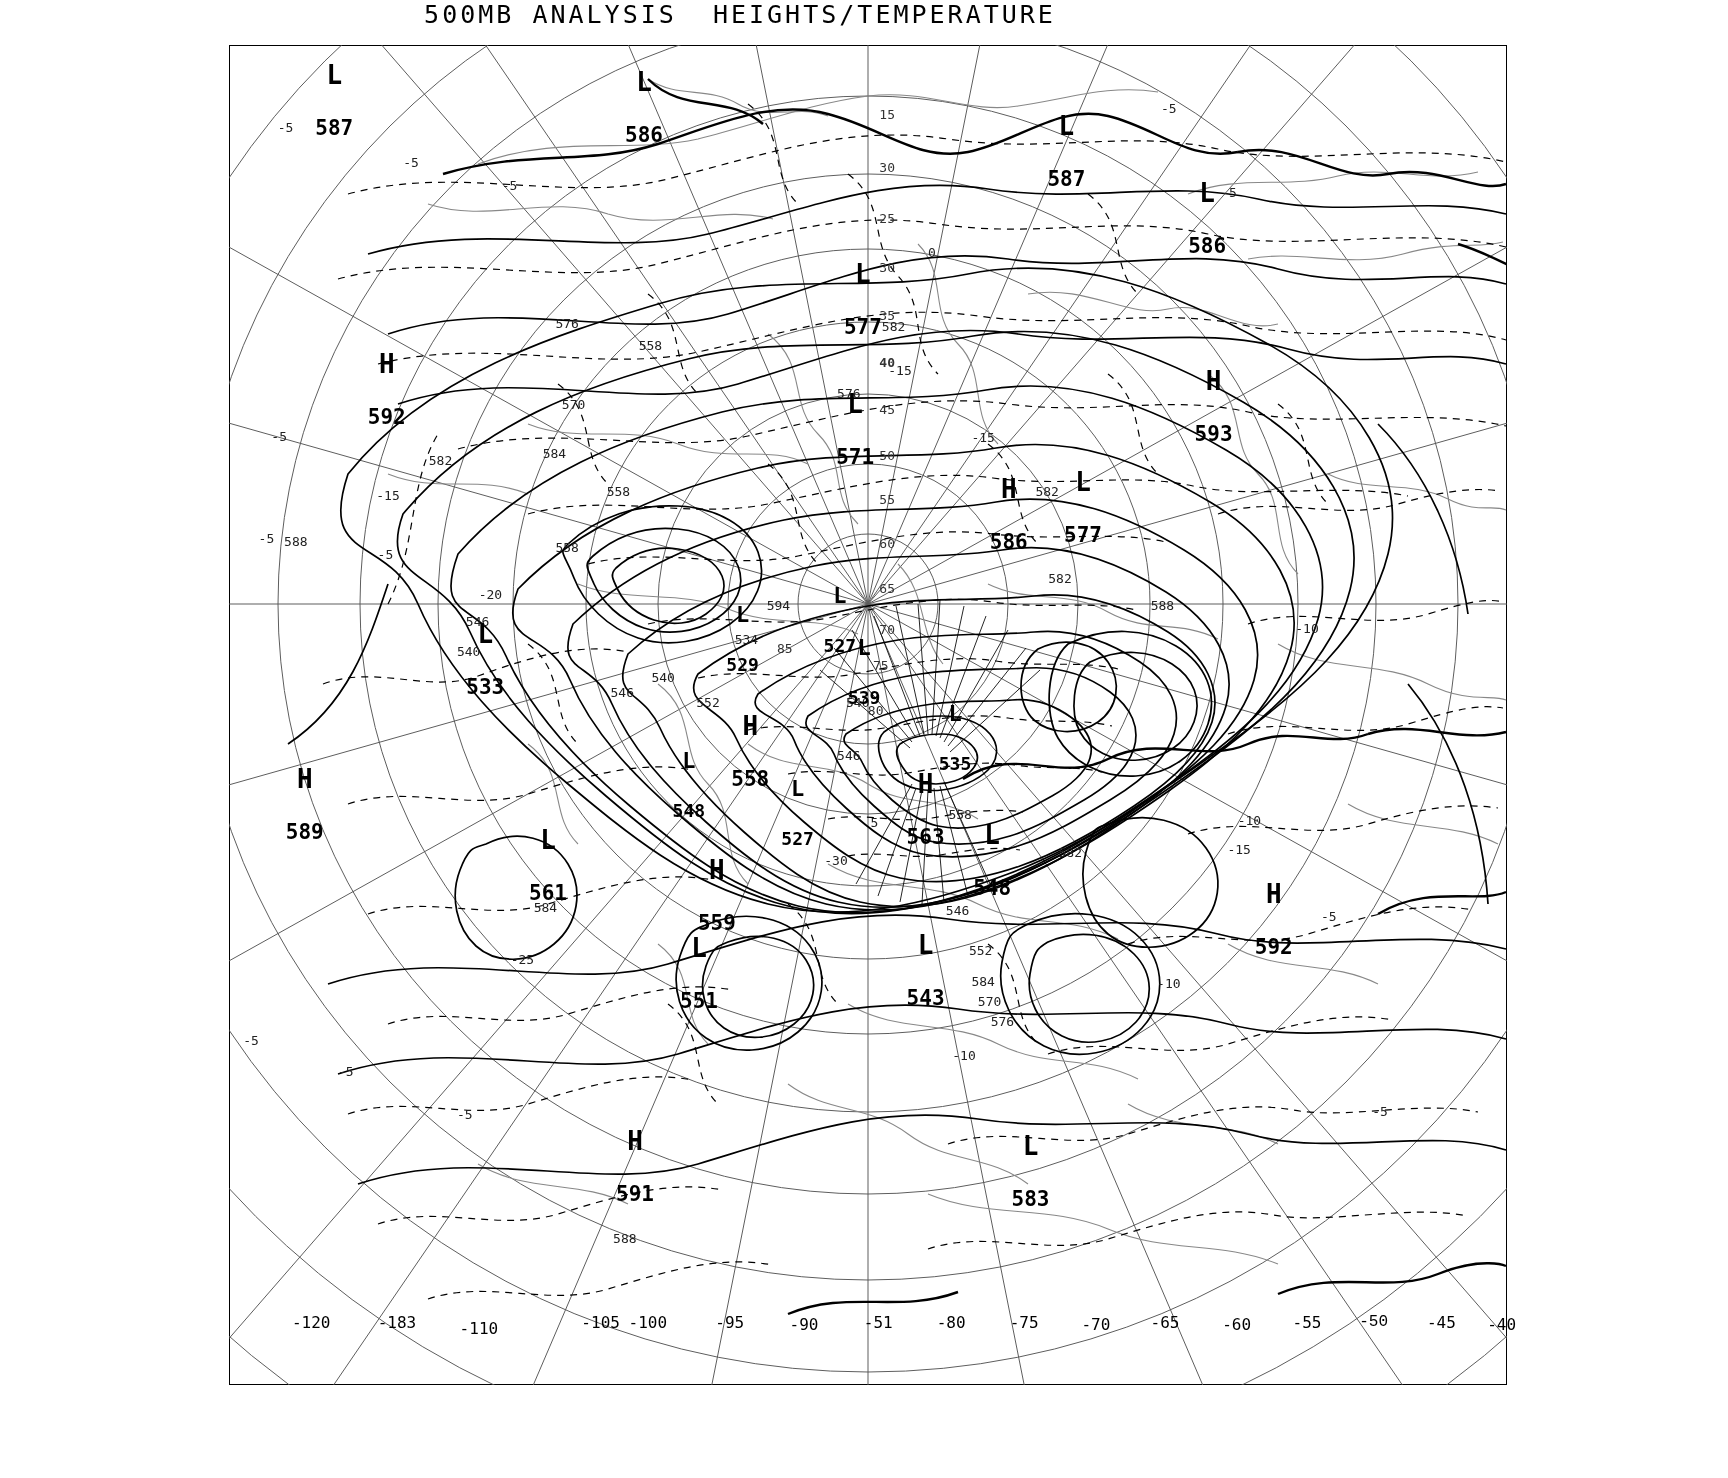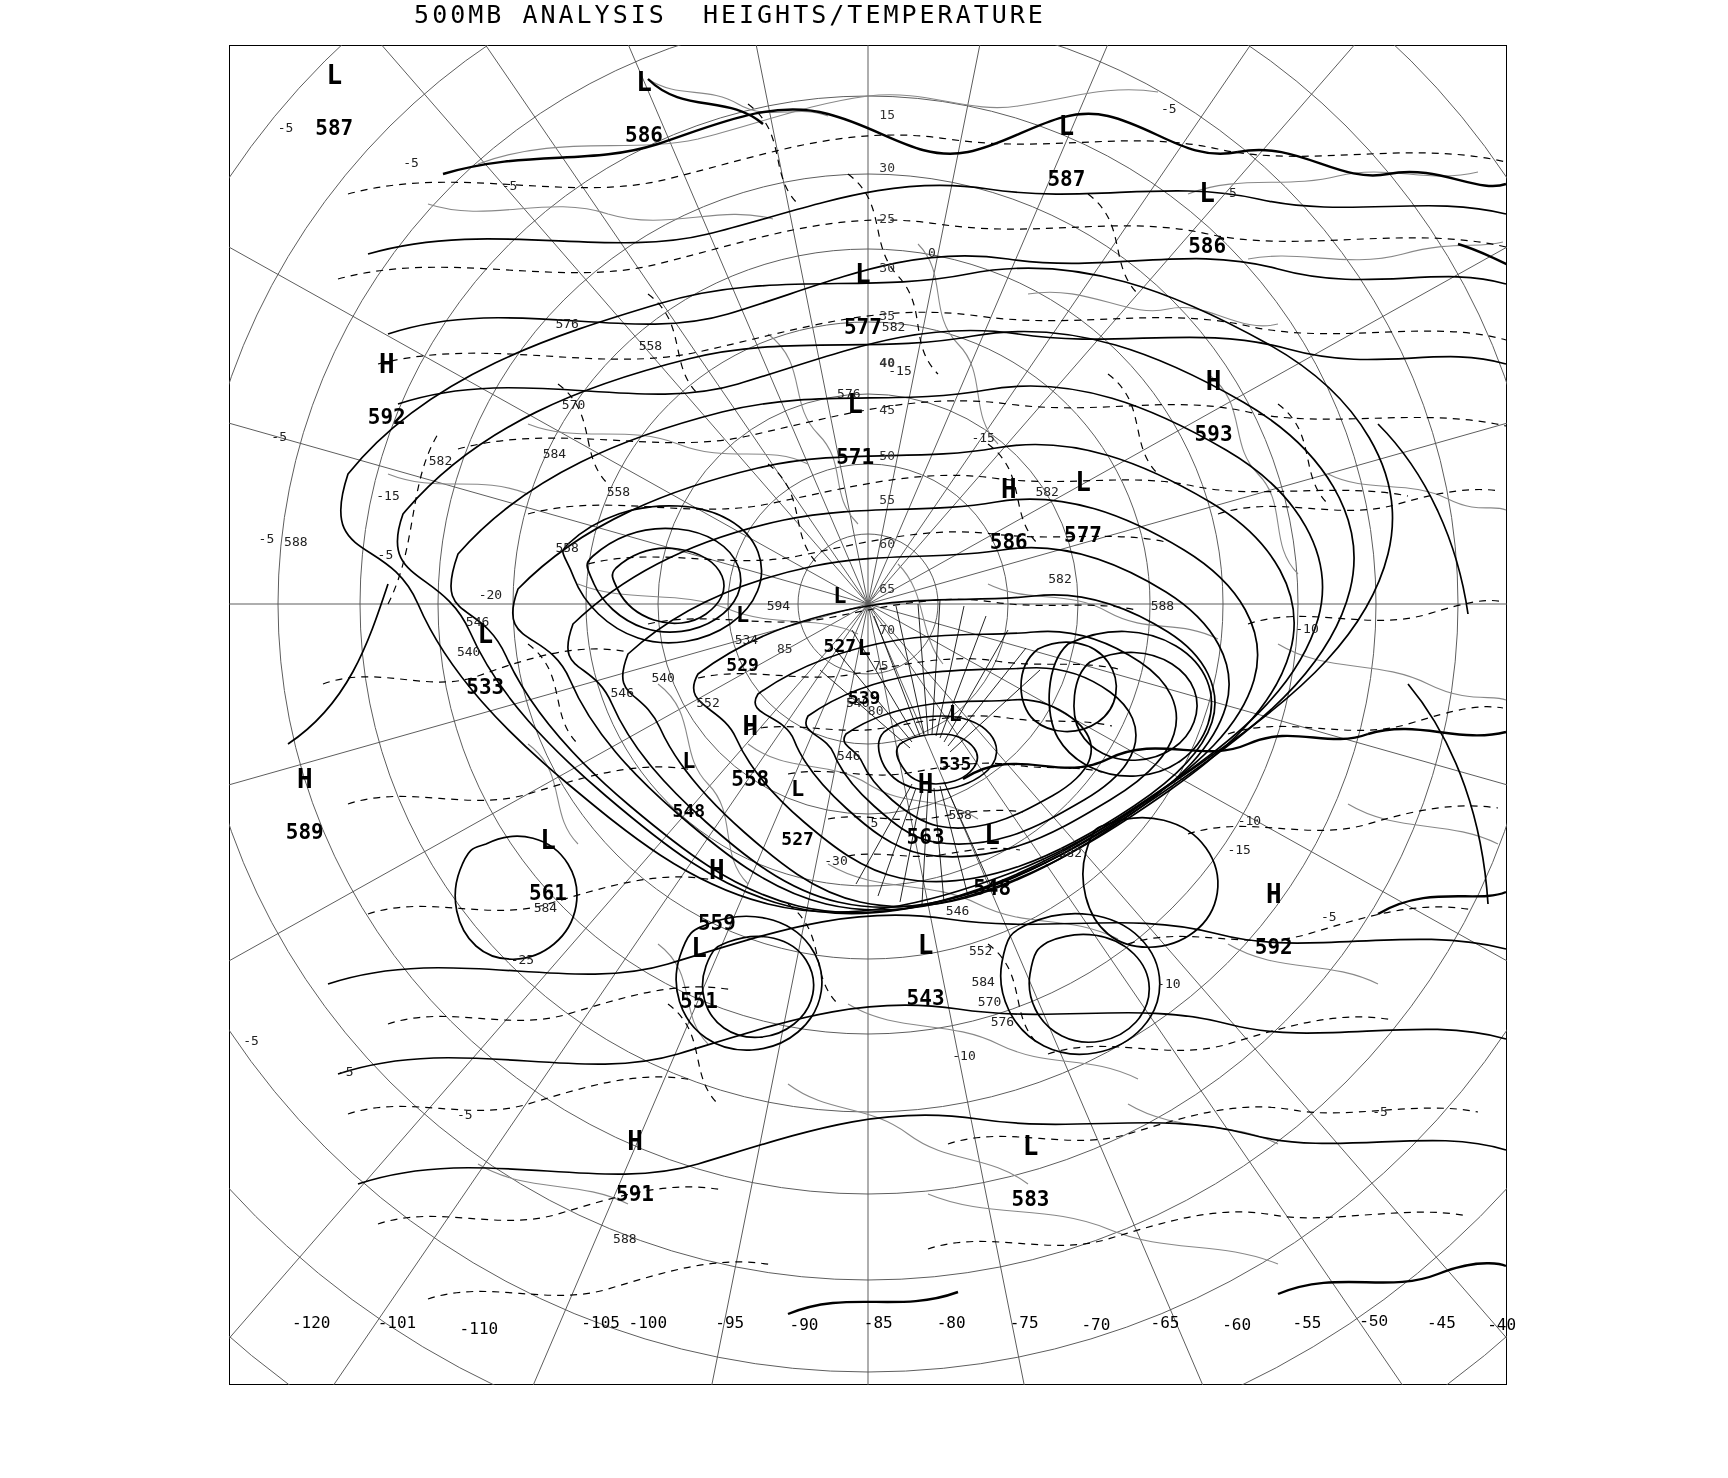--- a/index.html
+++ b/index.html
@@ -24,20 +24,21 @@
     position: absolute;
     top: 0px;
     left: 0;
     width: 1460px;
     text-align: center;
     font-size: 25px;
     letter-spacing: 3px;
     font-weight: 400;
     font-family: "DejaVu Sans Mono", monospace;
     white-space: pre;
+    padding-left: 10px;
   }
   .footer {
     position: absolute;
     bottom: 6px;
     left: 0;
     width: 1728px;
     text-align: center;
     font-size: 24px;
     letter-spacing: 2px;
     font-family: "DejaVu Sans Mono", monospace;
@@ -515,27 +516,27 @@
     <div class="center-label" style="left:31.8%;top:83.6%;">
       <span class="glyph">H</span>
       <span class="val">591</span>
     </div>
     <div class="center-label" style="left:62.7%;top:84.0%;">
       <span class="glyph">L</span>
       <span class="val">583</span>
     </div>
 
     <div class="lon-axis-label" style="left:6.5%;top:95.2%;">-120</div>
-    <div class="lon-axis-label" style="left:13.2%;top:95.2%;">-101</div>
+    <div class="lon-axis-label" style="left:13.2%;top:95.2%;">-183</div>
     <div class="lon-axis-label" style="left:19.6%;top:95.7%;">-110</div>
     <div class="lon-axis-label" style="left:26.3%;top:95.2%;margin-left:36px;">-105</div>
     <div class="lon-axis-label" style="left:32.8%;top:95.2%;">-100</div>
     <div class="lon-axis-label" style="left:39.2%;top:95.2%;">-95</div>
     <div class="lon-axis-label" style="left:45.0%;top:95.4%;">-90</div>
-    <div class="lon-axis-label" style="left:50.8%;top:95.2%;">-85</div>
+    <div class="lon-axis-label" style="left:50.8%;top:95.2%;">-51</div>
     <div class="lon-axis-label" style="left:56.5%;top:95.2%;">-80</div>
     <div class="lon-axis-label" style="left:62.2%;top:95.2%;">-75</div>
     <div class="lon-axis-label" style="left:67.8%;top:95.4%;">-70</div>
     <div class="lon-axis-label" style="left:73.2%;top:95.2%;">-65</div>
     <div class="lon-axis-label" style="left:78.8%;top:95.4%;">-60</div>
     <div class="lon-axis-label" style="left:84.3%;top:95.2%;">-55</div>
     <div class="lon-axis-label" style="left:89.5%;top:95.2%;font-family:Liberation Mono, monospace;">-50</div>
     <div class="lon-axis-label" style="left:94.8%;top:95.2%;">-45</div>
     <div class="lon-axis-label" style="left:99.5%;top:95.4%;">-40</div>
   </div>

